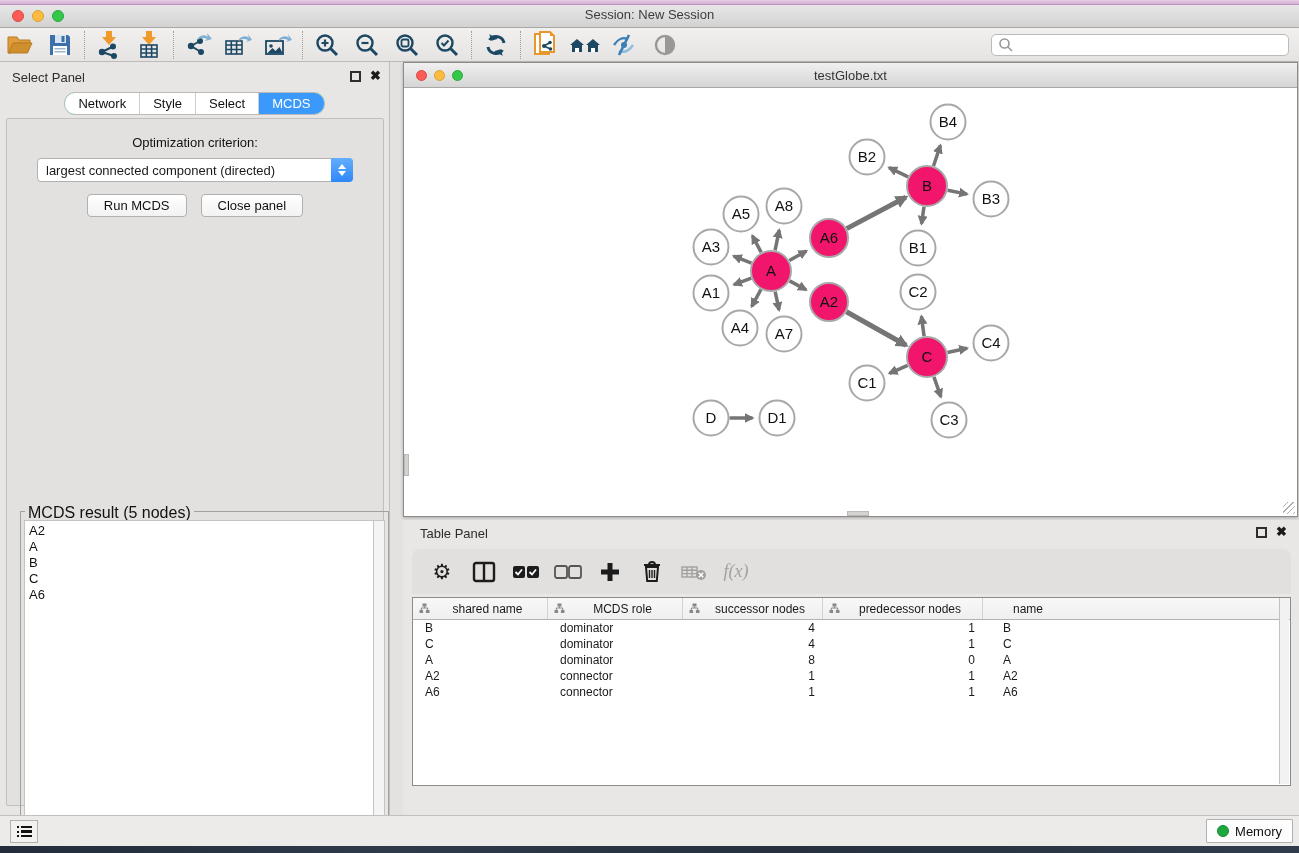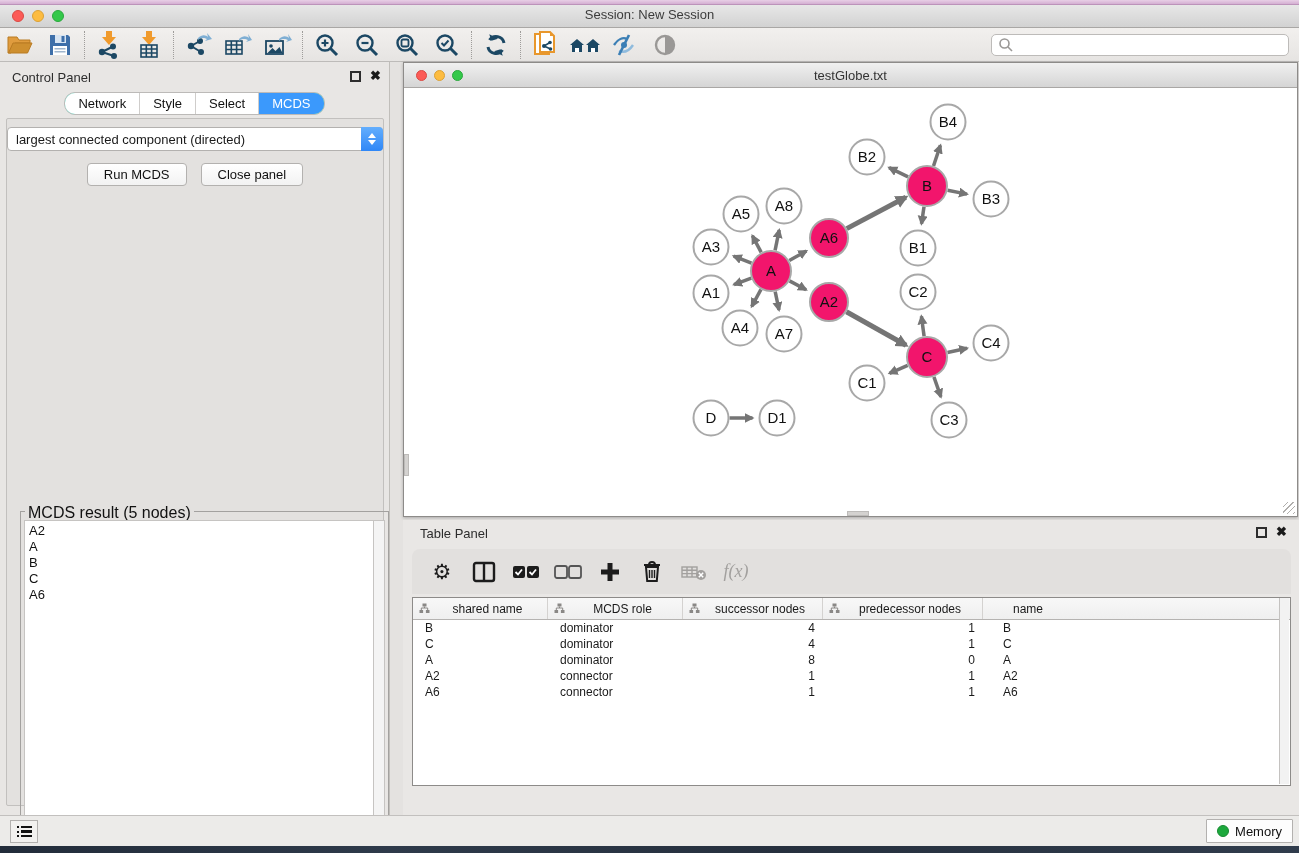--- a/index.html
+++ b/index.html
@@ -39,21 +39,21 @@
   .control-panel .float-btn { right:28px; } .control-panel .close-btn { right:8px; }
 
   .seg-tabs { display:flex; justify-content:center; }
   .seg { display:inline-flex; border:1px solid #bcbab8; border-radius:11px; overflow:hidden; background:#5eead4; }
   .seg-btn { padding:3px 13px; font-size:13px; background:#fff; color:#111; border-right:1px solid #cfcdcb; cursor:default; }
   .seg-btn:last-child { border-right:none; }
   .seg-btn.selected { background:#3b99fc; color:#fff; }
 
   .cp-content { position:absolute; left:6px; top:56px; width:378px; height:749px; background:#e3e1df; border:1px solid #c2c0be; border-radius:2px; height:688px; }
   .opt-label { text-align:center; margin-top:16px; font-size:13px; color:#111; }
-  .dropdown { position:relative; margin:8px auto 0 auto; width:376px; height:24px; background:#fff;
+  .dropdown { position:relative; margin:8px auto 0 auto; width:316px; height:24px; background:#fff;
     border:1px solid #b3b1af; border-radius:4px; display:flex; align-items:center; padding-left:8px; font-size:13px; }
   .dd-stepper { position:absolute; right:-1px; top:-1px; width:22px; height:24px; background:linear-gradient(#63aefd,#2f87f7);
     border-radius:0 4px 4px 0; display:flex; flex-direction:column; align-items:center; justify-content:center; gap:2px; }
   .dd-stepper .up { width:0;height:0;border-left:4px solid transparent;border-right:4px solid transparent;border-bottom:5px solid #fff; }
   .dd-stepper .down { width:0;height:0;border-left:4px solid transparent;border-right:4px solid transparent;border-top:5px solid #fff; }
   .cp-buttons { display:flex; justify-content:center; gap:14px; margin-top:12px; }
   .pushbtn { background:linear-gradient(#ffffff,#f2f2f2); border:1px solid #b3b1af; border-radius:4px;
     padding:3px 16px; font-size:13px; color:#111; }
 
   .result-box { position:absolute; left:13px; top:392px; width:369px; height:345px; border:1px solid #a3a19f; }
@@ -269,33 +269,34 @@
     <svg class="icon" width="16" height="16" viewBox="0 0 16 16">
       <circle cx="6.5" cy="6.5" r="4.5" fill="none" stroke="#9a9896" stroke-width="1.6"></circle>
       <path d="M10 10l4 4" stroke="#9a9896" stroke-width="1.6"></path>
     </svg>
     <input type="text" placeholder="" style="">
   </div>
 </div>
 
 <div class="control-panel">
   <div class="panel-head">
-    <div class="ptitle">Control Panel</div>
+    <div class="ptitle">Select Panel</div>
     <div class="float-btn"></div>
     <div class="close-btn">✖</div>
   </div>
   <div class="seg-tabs">
     <div class="seg" id="cp-tabs">
         <div class="seg-btn">Network</div>
         <div class="seg-btn">Style</div>
         <div class="seg-btn">Select</div>
         <div class="seg-btn selected">MCDS</div>
       </div>
   </div>
   <div class="cp-content">
+    <div class="opt-label">Optimization criterion:</div>
     <div class="dropdown">
       <span>largest connected component (directed)</span>
       <span class="dd-stepper">
           <span class="up"></span>
           <span class="down"></span>
         </span>
     </div>
     <div class="cp-buttons">
       <button class="pushbtn">Run MCDS</button>
       <button class="pushbtn">Close panel</button>

